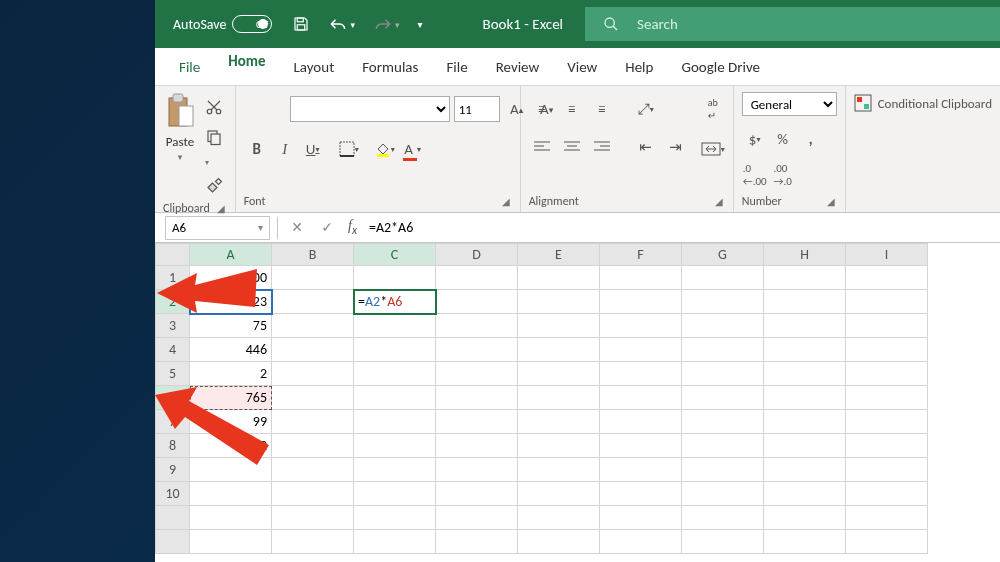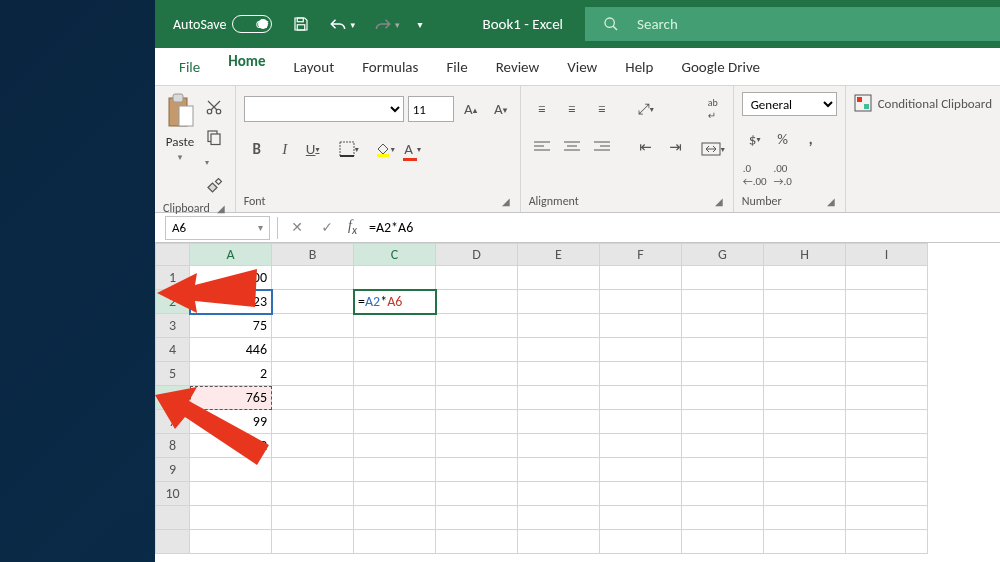--- a/index.html
+++ b/index.html
@@ -17,21 +17,21 @@
   .tab { padding: 8px 14px; cursor: pointer; color: #333; }
   .tab.file { color: #217346; }
   .tab.active { color: #217346; font-weight: 600; border-bottom: 3px solid #217346; padding-bottom: 17px; }
   .ribbon { height: 127px; background: #f3f2f1; display: flex; border-bottom: 1px solid #c5c5c5; }
   .group { border-right: 1px solid #d6d6d6; display: flex; flex-direction: column; padding: 6px 8px 2px 8px; }
   .group-body { flex: 1; display: flex; align-items: flex-start; gap: 4px; }
   .group-label { text-align: left; font-size: 12px; color: #555; padding: 2px 0; position: relative; }
   .dialog-launch { position: absolute; right: 2px; bottom: 2px; font-size: 10px; color: #777; }
   .paste-btn { display: flex; flex-direction: column; align-items: center; gap: 2px; color:#333; font-size:13px; cursor:pointer; }
   .clip-col { display: flex; flex-direction: column; gap: 8px; margin-left: 4px; margin-top:6px; }
-  .font-row1 { display: flex; gap: 4px; align-items: center; margin-top:4px; }
+  .font-row1 { display: flex; gap: 4px; align-items: center; margin-top:4px;margin-left:46px; }
   .font-sel { width: 160px; height: 26px; border: 1px solid #ababab; background: #fff; font-size:12px; }
   .size-sel { width: 46px; height: 26px; border: 1px solid #ababab; background: #fff; font-size:13px; text-align:left; padding:0 4px; }
   .fbtn { width: 26px; height: 26px; display:inline-flex; align-items:center; justify-content:center; font-size:15px; color:#555; cursor:pointer; }
   .font-row2 { display: flex; gap: 2px; align-items: center; margin-top: 10px; }
   .align-rows { display:flex; flex-direction:column; gap:12px; margin-top:4px; }
   .align-row { display:flex; gap:4px; }
   .num-sel { width: 95px; height:24px; border:1px solid #ababab; background:#fff; font-size:13px; padding:0 4px; }
   .styles-col { display:flex; flex-direction:column; gap:4px; margin-top:2px; font-size:13px; color:#555; }
   .styles-item { display:flex; align-items:center; gap:6px; cursor:pointer; }
   .formula-bar { height: 30px; background:#fff; border-bottom:1px solid #c5c5c5; display:flex; align-items:center; }

